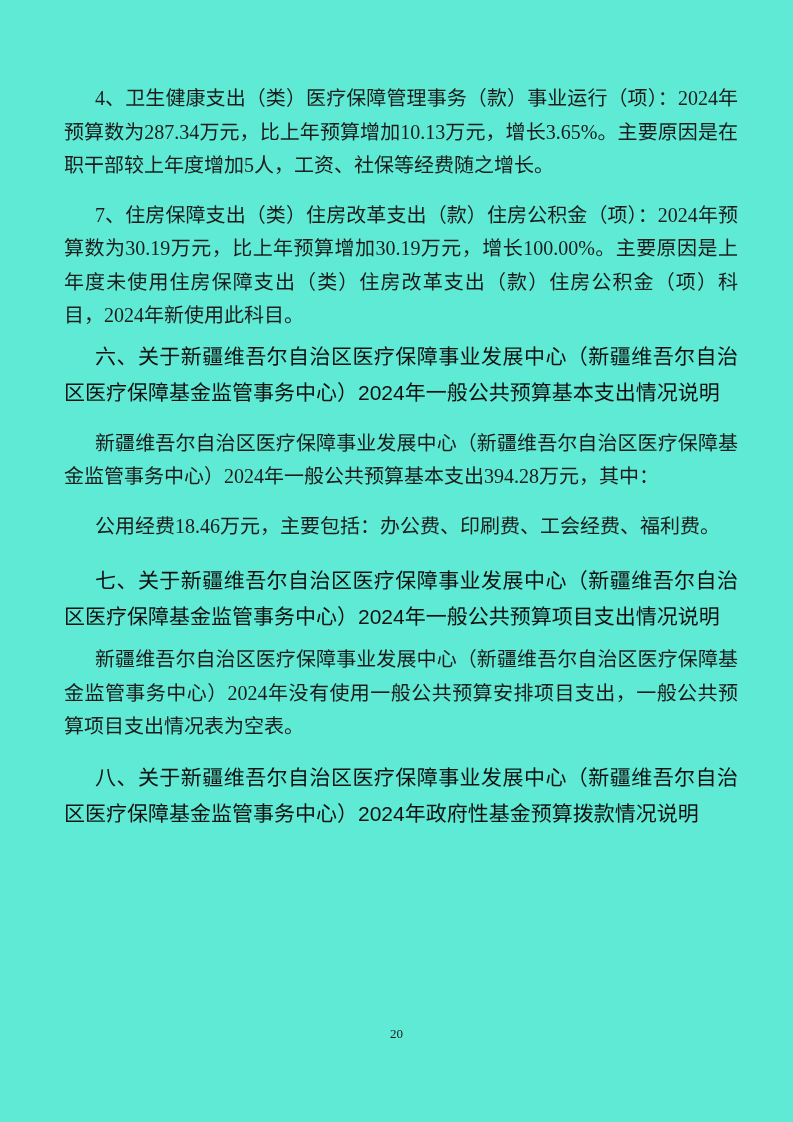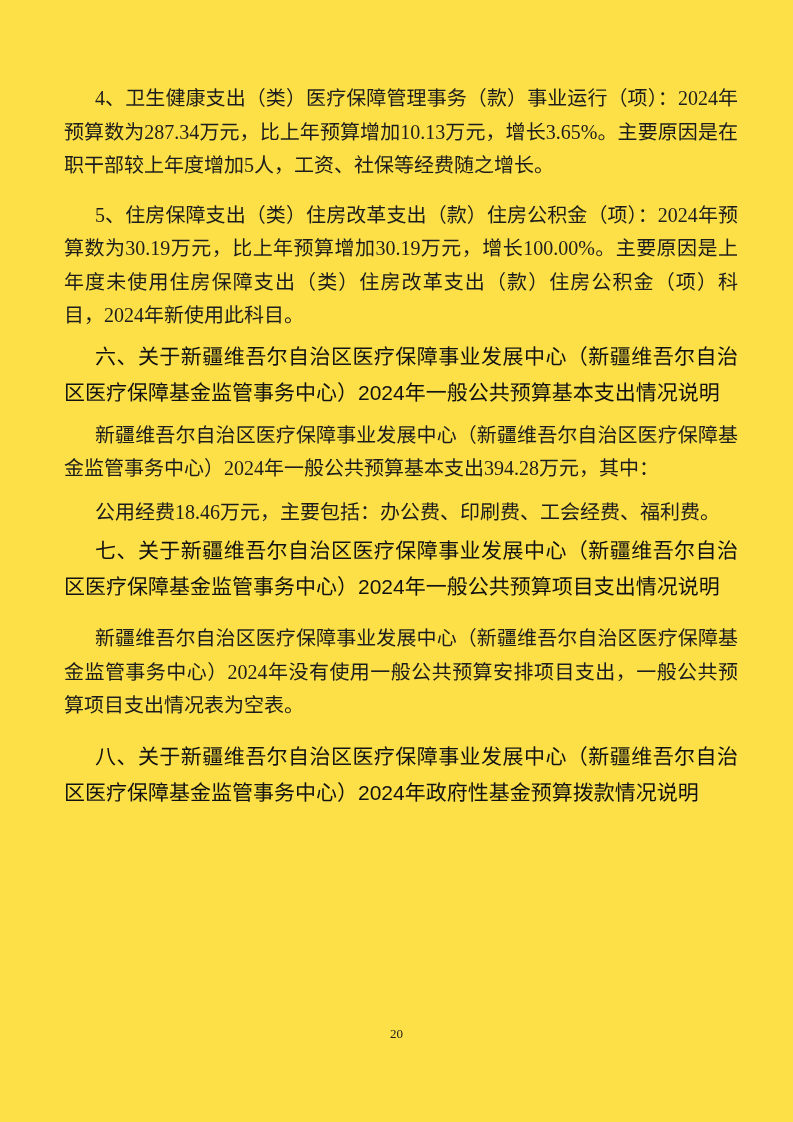--- a/index.html
+++ b/index.html
@@ -11,21 +11,21 @@
     width: 793px;
     height: 1122px;
     position: relative;
     overflow: hidden;
     font-family: "Liberation Serif", "DejaVu Serif", serif;
     color: #1c1c1c;
   }
   .page {
     position: absolute;
     inset: 0;
-    background: #fde047;
+    background: #5eead4;
   }
   .content {
     position: absolute;
     left: 64px;
     top: 82px;
     width: 674px;
   }
   .para {
     margin: 0;
     font-size: 20px;
@@ -61,25 +61,25 @@
     color: #1c1c1c;
     font-family: "Liberation Serif", "DejaVu Serif", serif;
   }
 </style>
 </head>
 <body>
 
 <div class="page">
   <main class="content">
     <p class="para" style="margin-top:0">4、卫生健康支出（类）医疗保障管理事务（款）事业运行（项）：2024年预算数为287.34万元，比上年预算增加10.13万元，增长3.65%。主要原因是在职干部较上年度增加5人，工资、社保等经费随之增长。</p>
-    <p class="para" style="margin-top:16px">5、住房保障支出（类）住房改革支出（款）住房公积金（项）：2024年预算数为30.19万元，比上年预算增加30.19万元，增长100.00%。主要原因是上年度未使用住房保障支出（类）住房改革支出（款）住房公积金（项）科目，2024年新使用此科目。</p>
+    <p class="para" style="margin-top:16px">7、住房保障支出（类）住房改革支出（款）住房公积金（项）：2024年预算数为30.19万元，比上年预算增加30.19万元，增长100.00%。主要原因是上年度未使用住房保障支出（类）住房改革支出（款）住房公积金（项）科目，2024年新使用此科目。</p>
     <h2 class="heading" style="margin-top:6px">六、关于新疆维吾尔自治区医疗保障事业发展中心（新疆维吾尔自治区医疗保障基金监管事务中心）2024年一般公共预算基本支出情况说明</h2>
-    <p class="para" style="margin-top:8px">新疆维吾尔自治区医疗保障事业发展中心（新疆维吾尔自治区医疗保障基金监管事务中心）2024年一般公共预算基本支出394.28万元，其中：</p>
-    <p class="para" style="margin-top:10px">公用经费18.46万元，主要包括：办公费、印刷费、工会经费、福利费。</p>
-    <h2 class="heading" style="margin-top:4px">七、关于新疆维吾尔自治区医疗保障事业发展中心（新疆维吾尔自治区医疗保障基金监管事务中心）2024年一般公共预算项目支出情况说明</h2>
-    <p class="para" style="margin-top:17px">新疆维吾尔自治区医疗保障事业发展中心（新疆维吾尔自治区医疗保障基金监管事务中心）2024年没有使用一般公共预算安排项目支出，一般公共预算项目支出情况表为空表。</p>
+    <p class="para" style="margin-top:16px">新疆维吾尔自治区医疗保障事业发展中心（新疆维吾尔自治区医疗保障基金监管事务中心）2024年一般公共预算基本支出394.28万元，其中：</p>
+    <p class="para" style="margin-top:16px">公用经费18.46万元，主要包括：办公费、印刷费、工会经费、福利费。</p>
+    <h2 class="heading" style="margin-top:20px">七、关于新疆维吾尔自治区医疗保障事业发展中心（新疆维吾尔自治区医疗保障基金监管事务中心）2024年一般公共预算项目支出情况说明</h2>
+    <p class="para" style="margin-top:8px">新疆维吾尔自治区医疗保障事业发展中心（新疆维吾尔自治区医疗保障基金监管事务中心）2024年没有使用一般公共预算安排项目支出，一般公共预算项目支出情况表为空表。</p>
     <h2 class="heading" style="margin-top:16px">八、关于新疆维吾尔自治区医疗保障事业发展中心（新疆维吾尔自治区医疗保障基金监管事务中心）2024年政府性基金预算拨款情况说明</h2>
   </main>
 
   <footer class="footer">
     <span class="page-number">20</span>
   </footer>
 </div>
 
 </body></html>

